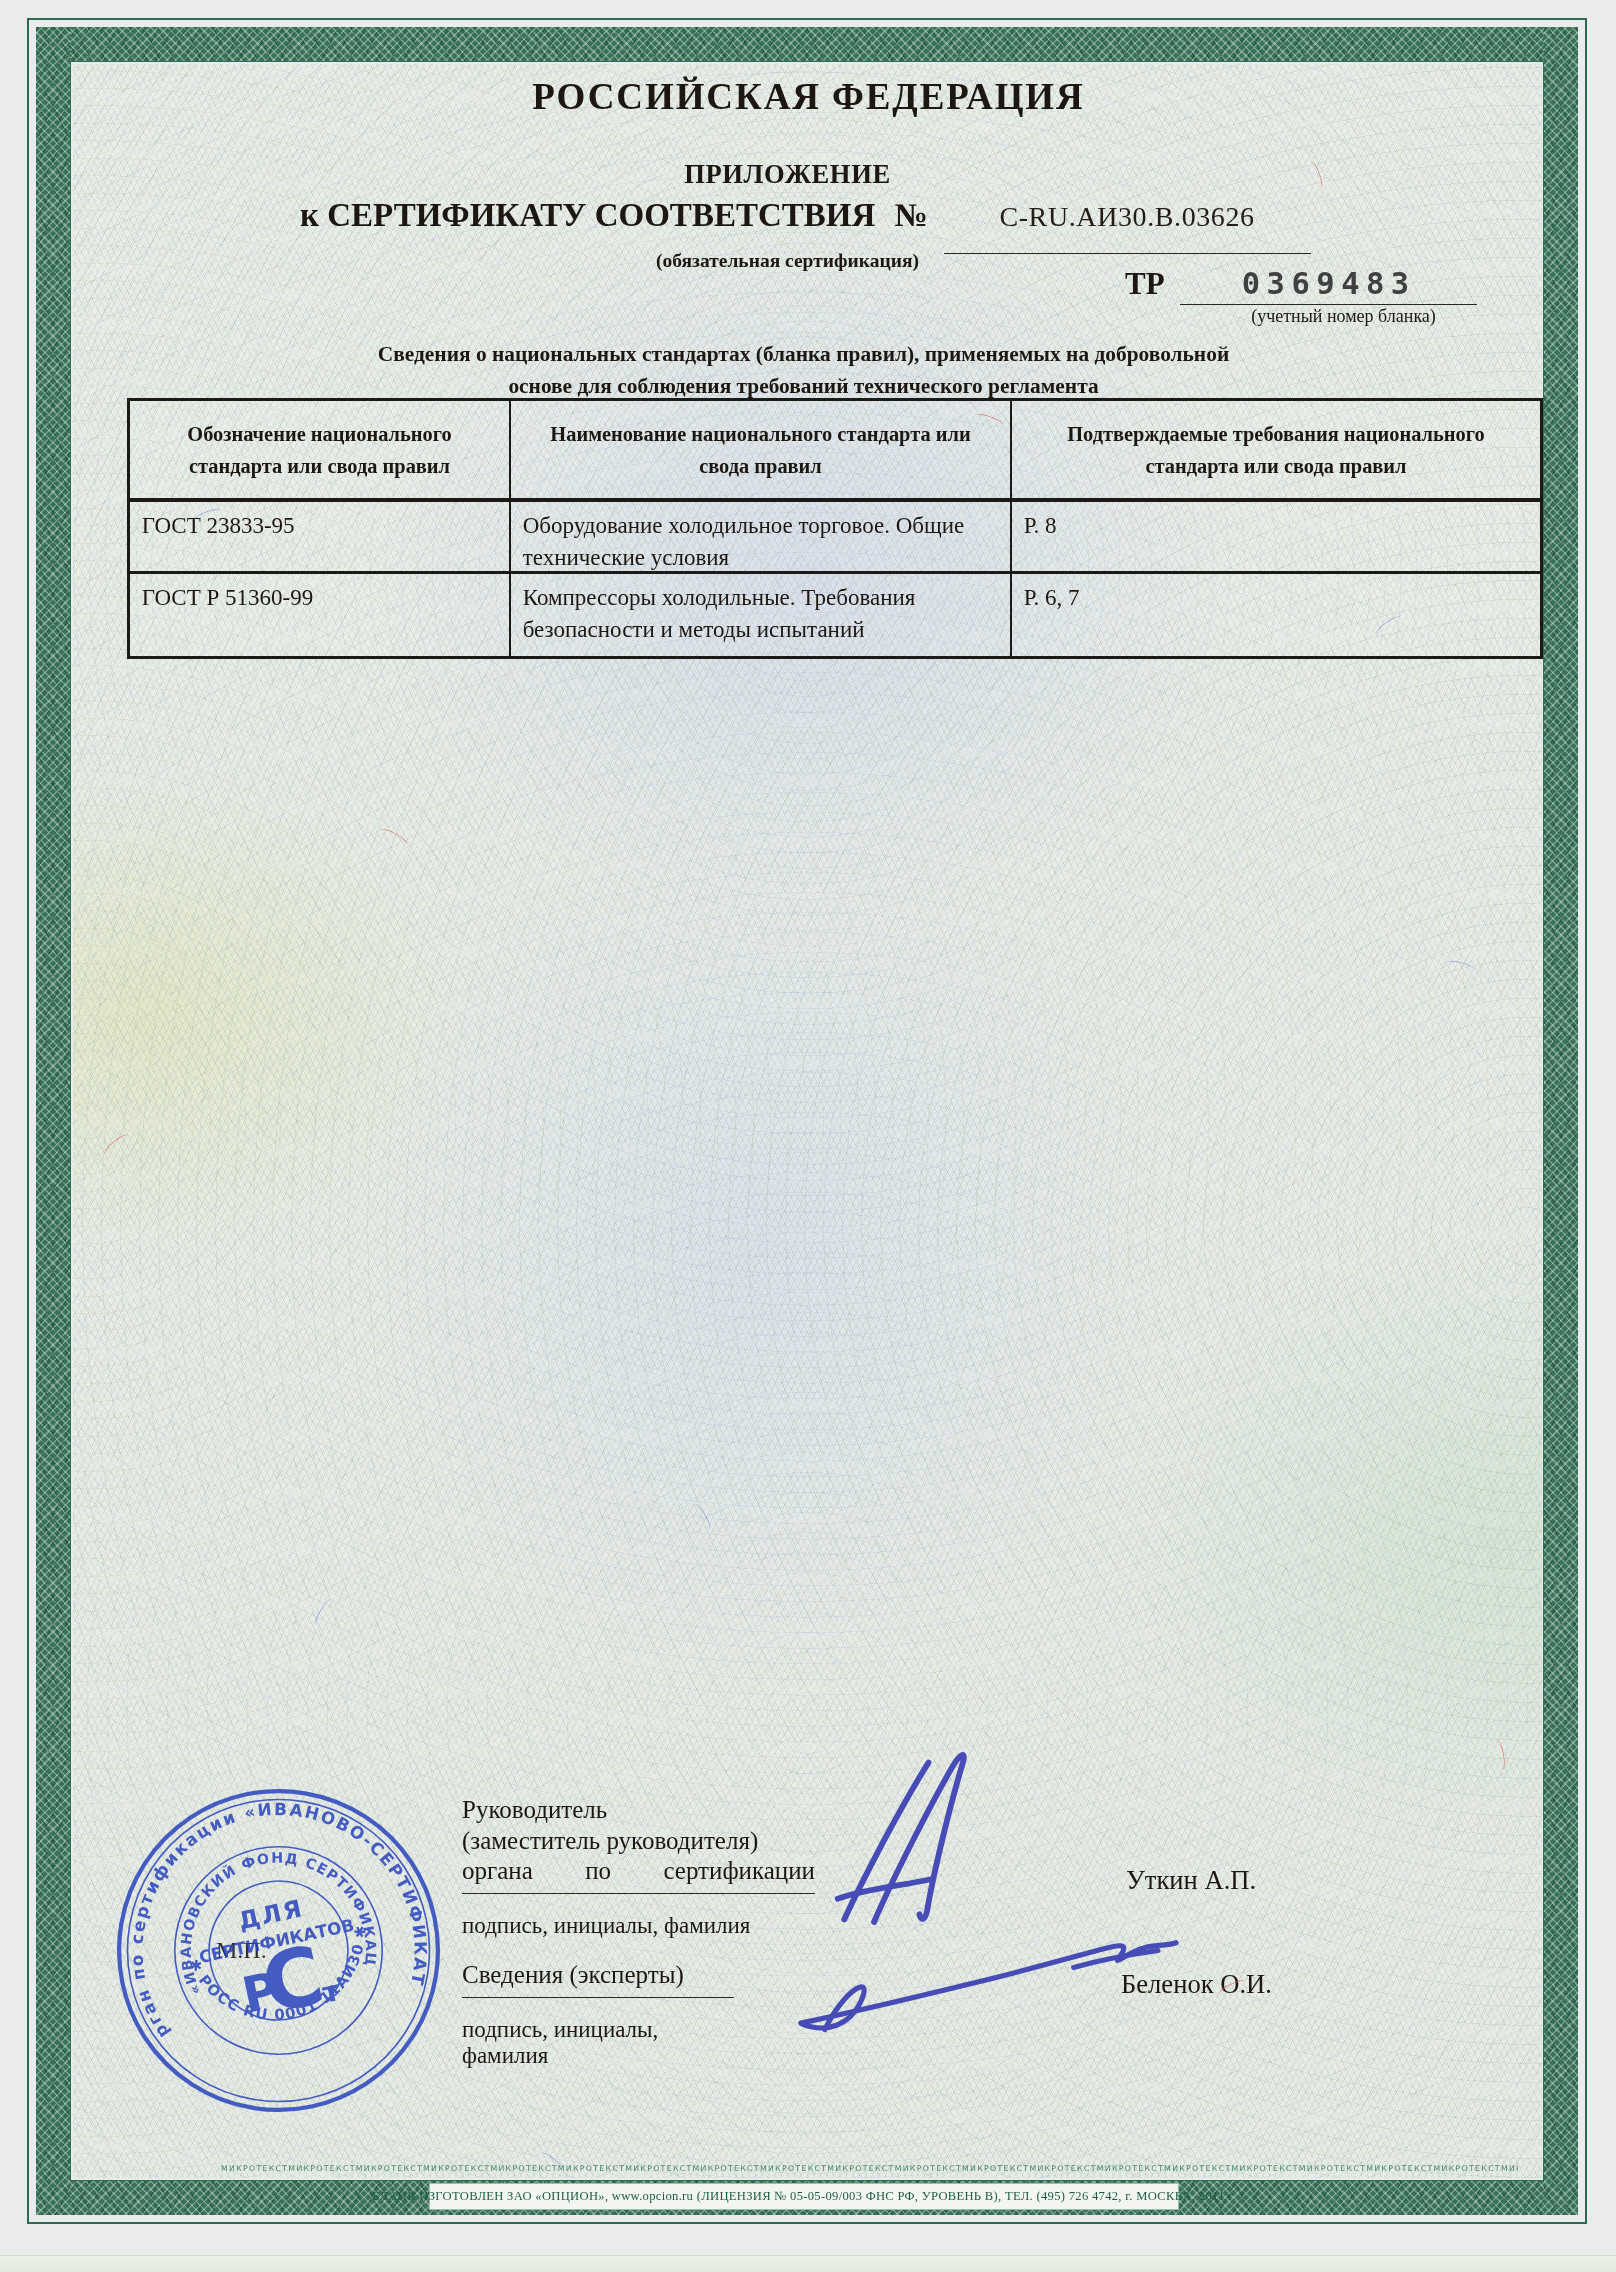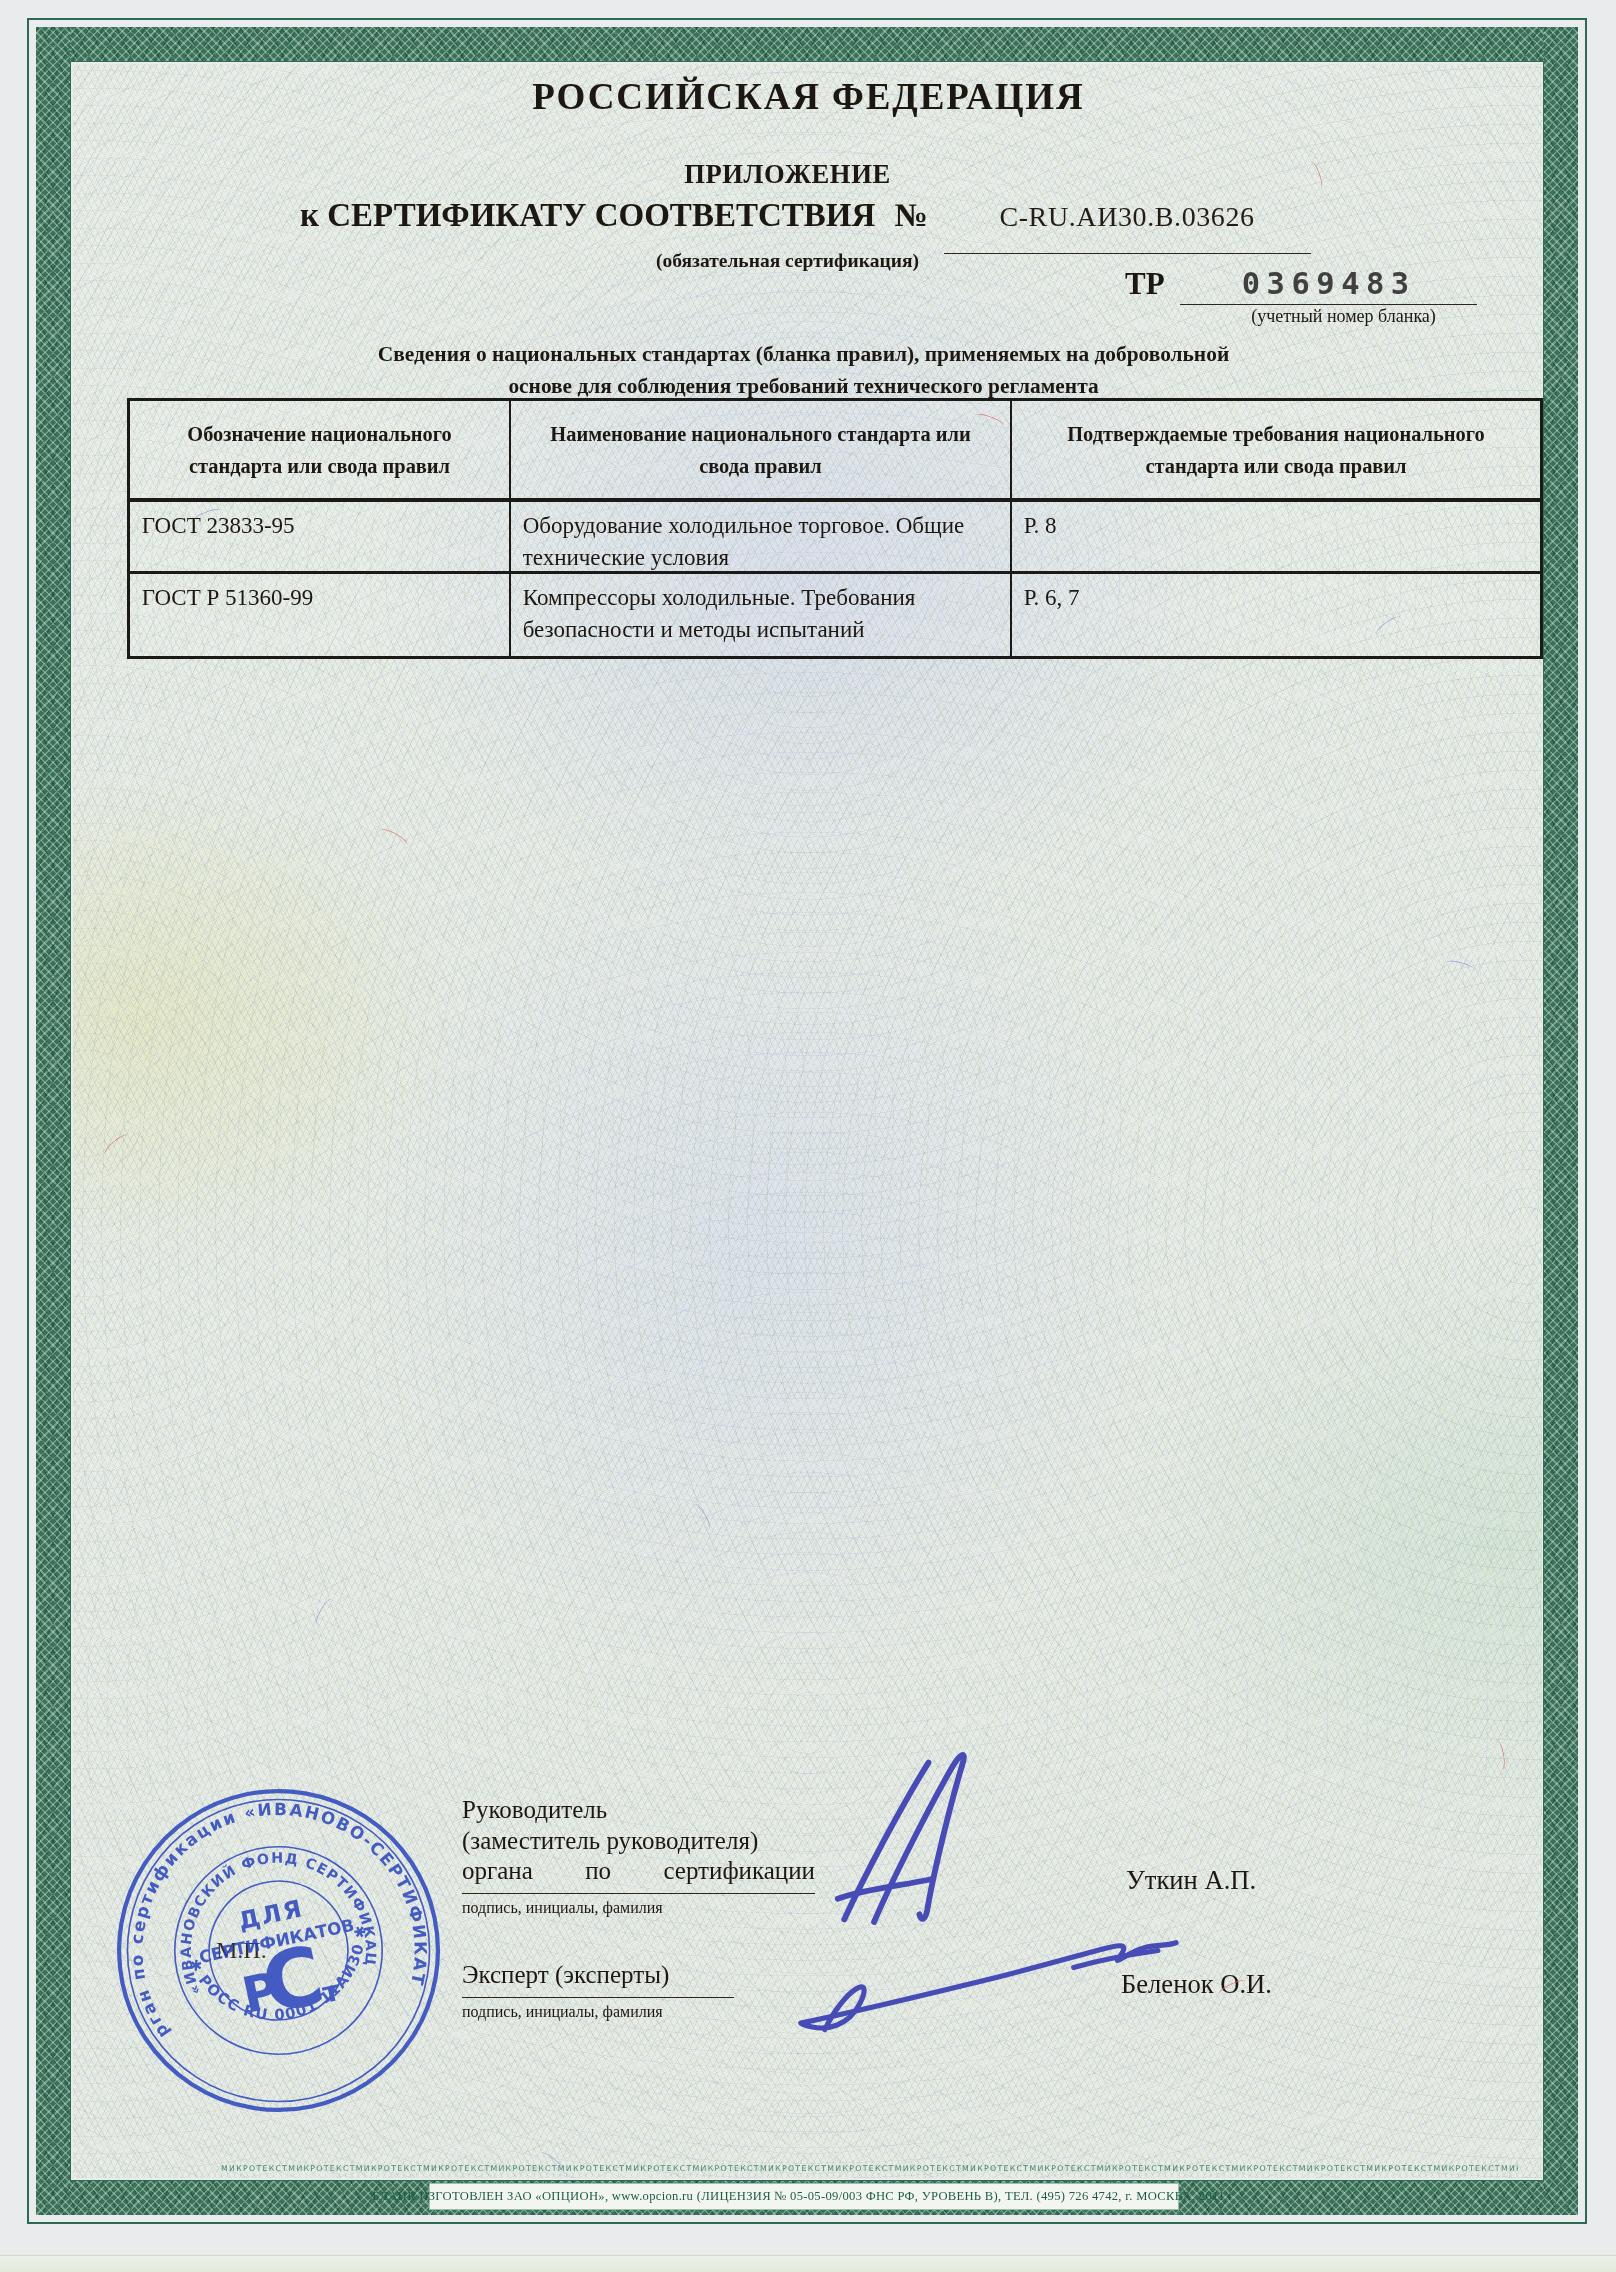--- a/index.html
+++ b/index.html
@@ -73,21 +73,21 @@
   .th-last{border-right:none;}
   .td{border-right:2.6px solid #1c1a17;font-size:23px;line-height:32px;padding:7.8px 5.2px 5.2px 11.7px;}
   .td-last{border-right:none;}
   .trow1 .td{border-bottom:3.9px solid #1c1a17;height:72px;}
   .trow2 .td{height:82px;}
   
   .sig-head{position:absolute;left:462px;top:1795px;width:353px;}
   .sig-line{font-size:25px;line-height:30.5px;}
   .sig-just{text-align:justify;text-align-last:justify;}
   .sig-rule{border-top:1.9px solid #2b2620;margin-top:6.5px;}
-  .sig-caption{font-size:16px;margin-top:5px;}
+  .sig-caption{font-size:23px;margin-top:19px;}
   .sig-expert{position:absolute;left:462px;top:1960px;width:272px;}
   .name{position:absolute;font-size:26.6px;}
   .name-head{left:1126px;top:1865px;}
   .name-expert{left:1121px;top:1969px;}
   .mp{position:absolute;left:216px;top:1937px;font-size:24px;color:rgba(25,20,15,.88);}
   
   .stamp{position:absolute;left:110px;top:1782px;opacity:.84;}
   .ink{position:absolute;left:765px;top:1725px;}
   
   .microtext{position:absolute;left:221px;top:2164px;width:1297px;height:11.7px;overflow:hidden;
@@ -153,21 +153,21 @@
   <div class="sig-head">
     <div class="sig-line">Руководитель</div>
     <div class="sig-line">(заместитель руководителя)</div>
     <div class="sig-line sig-just">органа по сертификации</div>
     <div class="sig-rule"></div>
     <div class="sig-caption">подпись, инициалы, фамилия</div>
   </div>
   <div class="name name-head">Уткин А.П.</div>
 
   <div class="sig-expert">
-    <div class="sig-line">Эксперт (эксперты)</div>
+    <div class="sig-line">Сведения (эксперты)</div>
     <div class="sig-rule"></div>
     <div class="sig-caption">подпись, инициалы, фамилия</div>
   </div>
   <div class="name name-expert">Беленок О.И.</div>
 
   <div class="mp">М.П.</div>
 
   <svg class="stamp" width="337" height="337" viewBox="-260 -260 520 520" xmlns="http://www.w3.org/2000/svg">
     <g transform="rotate(-12)" fill="none" stroke="#2742bc">
       <circle r="246" stroke-width="6.5"></circle>

